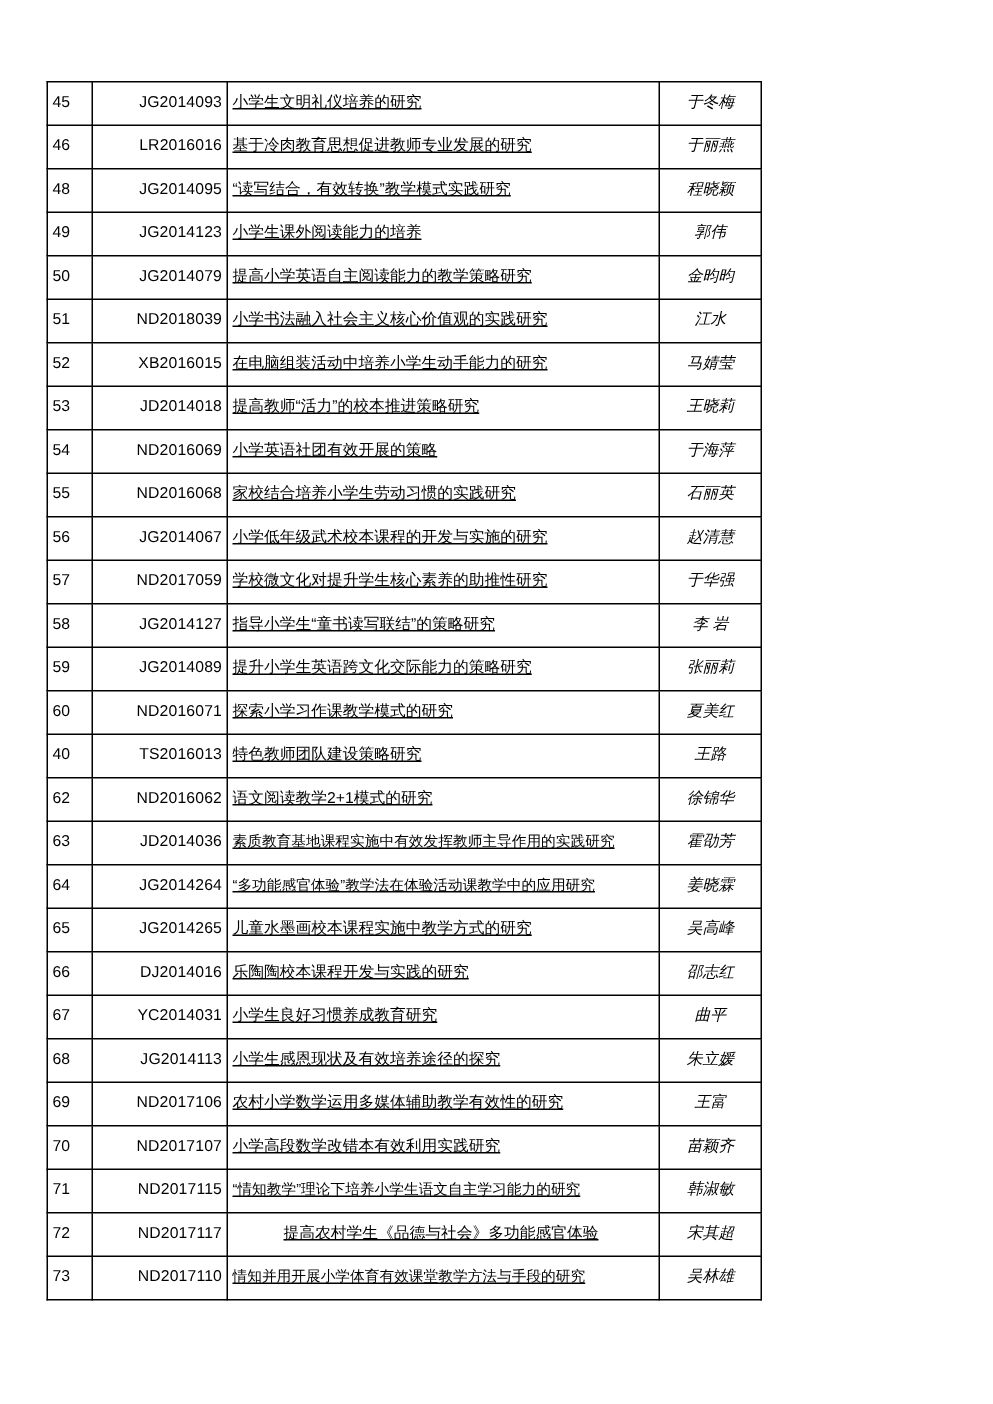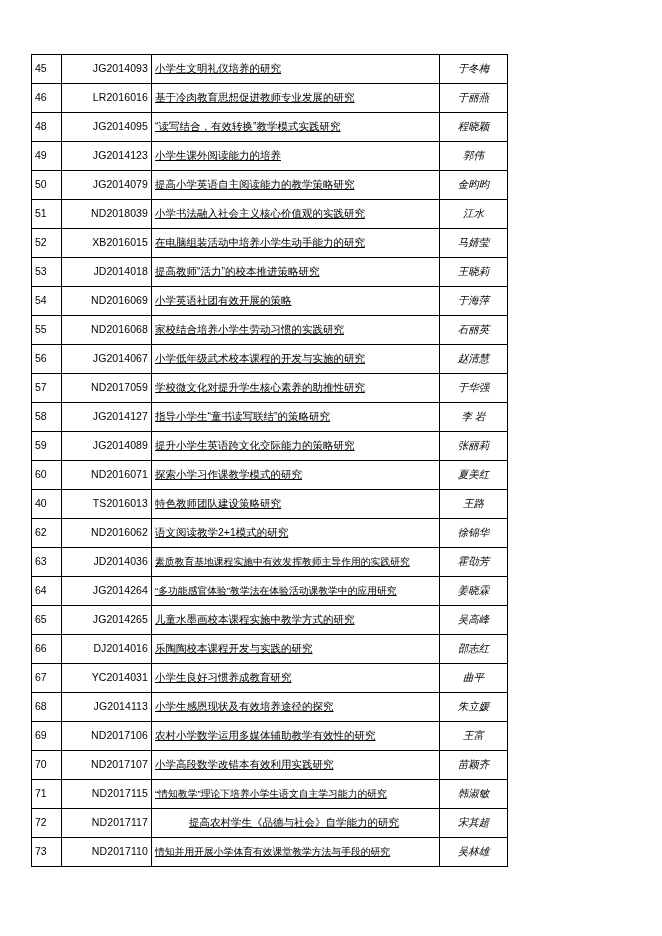--- a/index.html
+++ b/index.html
@@ -236,21 +236,21 @@
           </tr>
           <tr>
             <td class="no">71</td>
             <td class="code">ND2017115</td>
             <td class="title tight">“情知教学”理论下培养小学生语文自主学习能力的研究</td>
             <td class="name">韩淑敏</td>
           </tr>
           <tr>
             <td class="no">72</td>
             <td class="code">ND2017117</td>
-            <td class="title center">提高农村学生《品德与社会》自学能力的研究</td>
+            <td class="title center">提高农村学生《品德与社会》多功能感官体验</td>
             <td class="name">宋其超</td>
           </tr>
           <tr>
             <td class="no">73</td>
             <td class="code">ND2017110</td>
             <td class="title tight">情知并用开展小学体育有效课堂教学方法与手段的研究</td>
             <td class="name">吴林雄</td>
           </tr>
         </tbody>
     </table>

